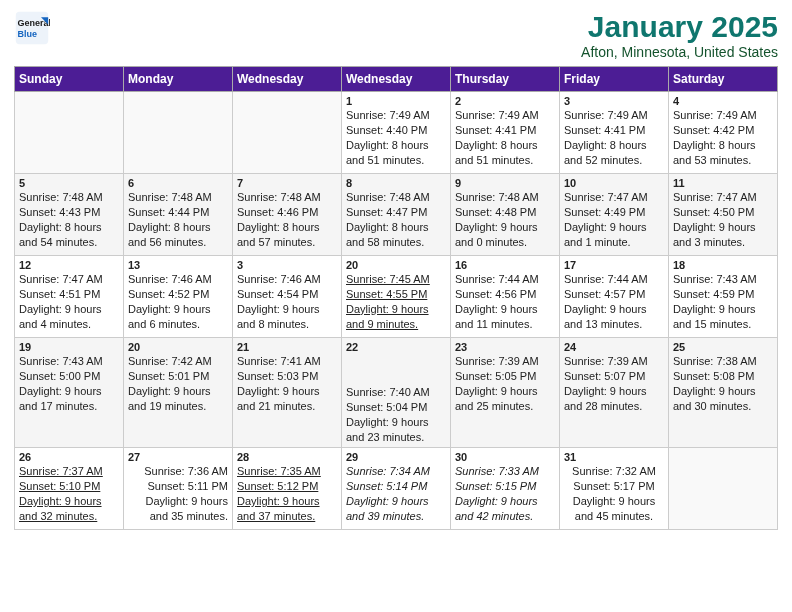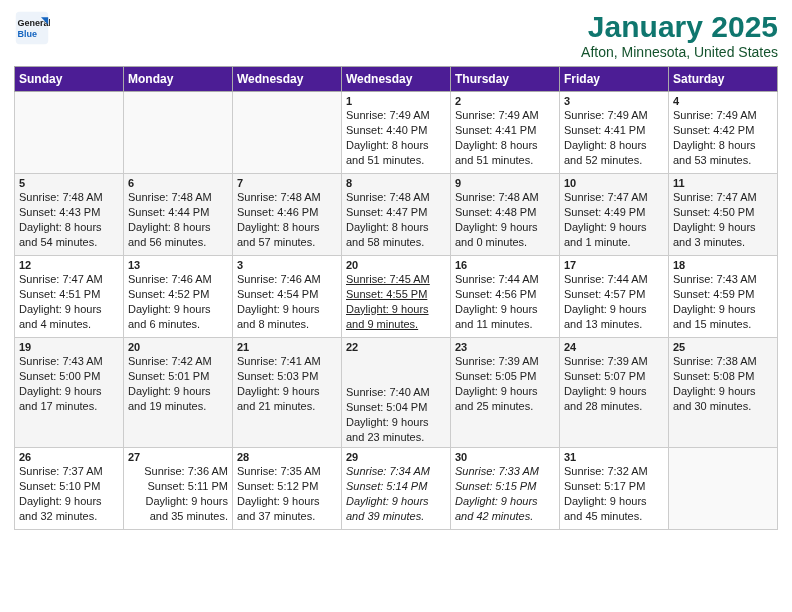--- a/index.html
+++ b/index.html
@@ -296,56 +296,56 @@
             <span class="day-num">25</span>
             <div class="day-detail" style="white-space: pre-line;">Sunrise: 7:38 AM
 Sunset: 5:08 PM
 Daylight: 9 hours
 and 30 minutes.</div>
           </td>
         </tr>
         <tr>
           <td>
             <span class="day-num">26</span>
-            <div class="day-detail" style="white-space: pre-line;">Sunrise: 7:37 AM
+            <div class="day-detail" style="white-space: pre-line; text-decoration: underline;">Sunrise: 7:37 AM
 Sunset: 5:10 PM
 Daylight: 9 hours
 and 32 minutes.</div>
           </td>
           <td>
             <span class="day-num">27</span>
             <div class="day-detail" style="white-space: pre-line; text-align: right;">Sunrise: 7:36 AM
 Sunset: 5:11 PM
 Daylight: 9 hours
 and 35 minutes.</div>
           </td>
           <td>
             <span class="day-num">28</span>
-            <div class="day-detail" style="white-space: pre-line;">Sunrise: 7:35 AM
+            <div class="day-detail" style="white-space: pre-line; text-decoration: underline;">Sunrise: 7:35 AM
 Sunset: 5:12 PM
 Daylight: 9 hours
 and 37 minutes.</div>
           </td>
           <td>
             <span class="day-num">29</span>
             <div class="day-detail" style="white-space: pre-line; font-style: italic;">Sunrise: 7:34 AM
 Sunset: 5:14 PM
 Daylight: 9 hours
 and 39 minutes.</div>
           </td>
           <td>
             <span class="day-num">30</span>
             <div class="day-detail" style="white-space: pre-line; font-style: italic;">Sunrise: 7:33 AM
 Sunset: 5:15 PM
 Daylight: 9 hours
 and 42 minutes.</div>
           </td>
           <td>
             <span class="day-num">31</span>
-            <div class="day-detail" style="white-space: pre-line;">Sunrise: 7:32 AM
+            <div class="day-detail" style="white-space: pre-line; text-align: center;">Sunrise: 7:32 AM
 Sunset: 5:17 PM
 Daylight: 9 hours
 and 45 minutes.</div>
           </td>
           <td class="empty"></td>
         </tr>
       </tbody>
   </table>
 </div>
 

